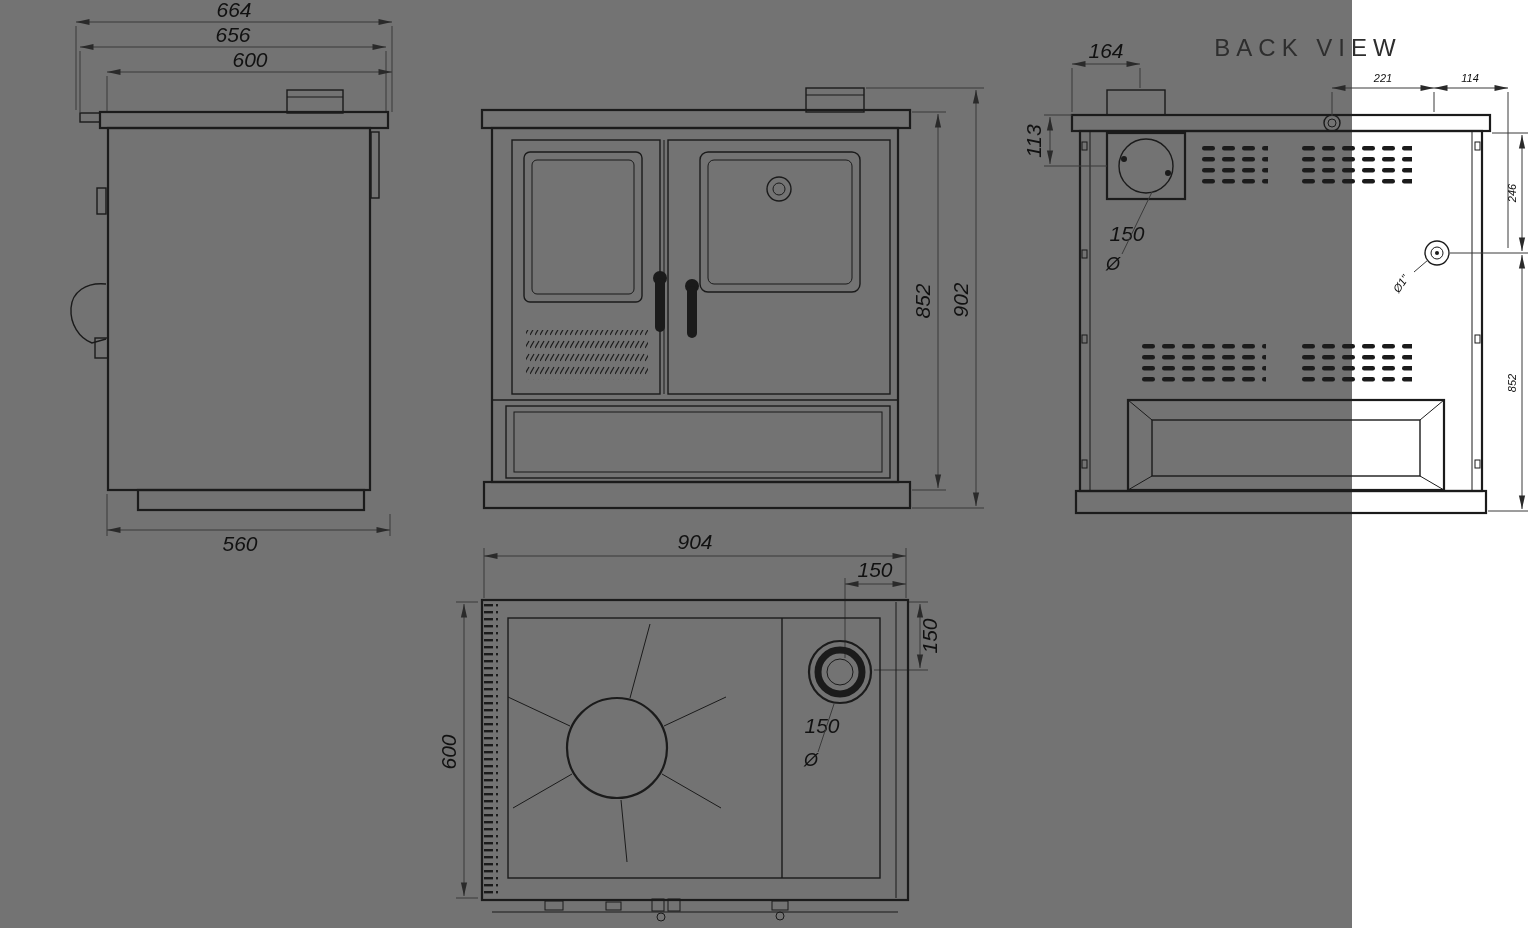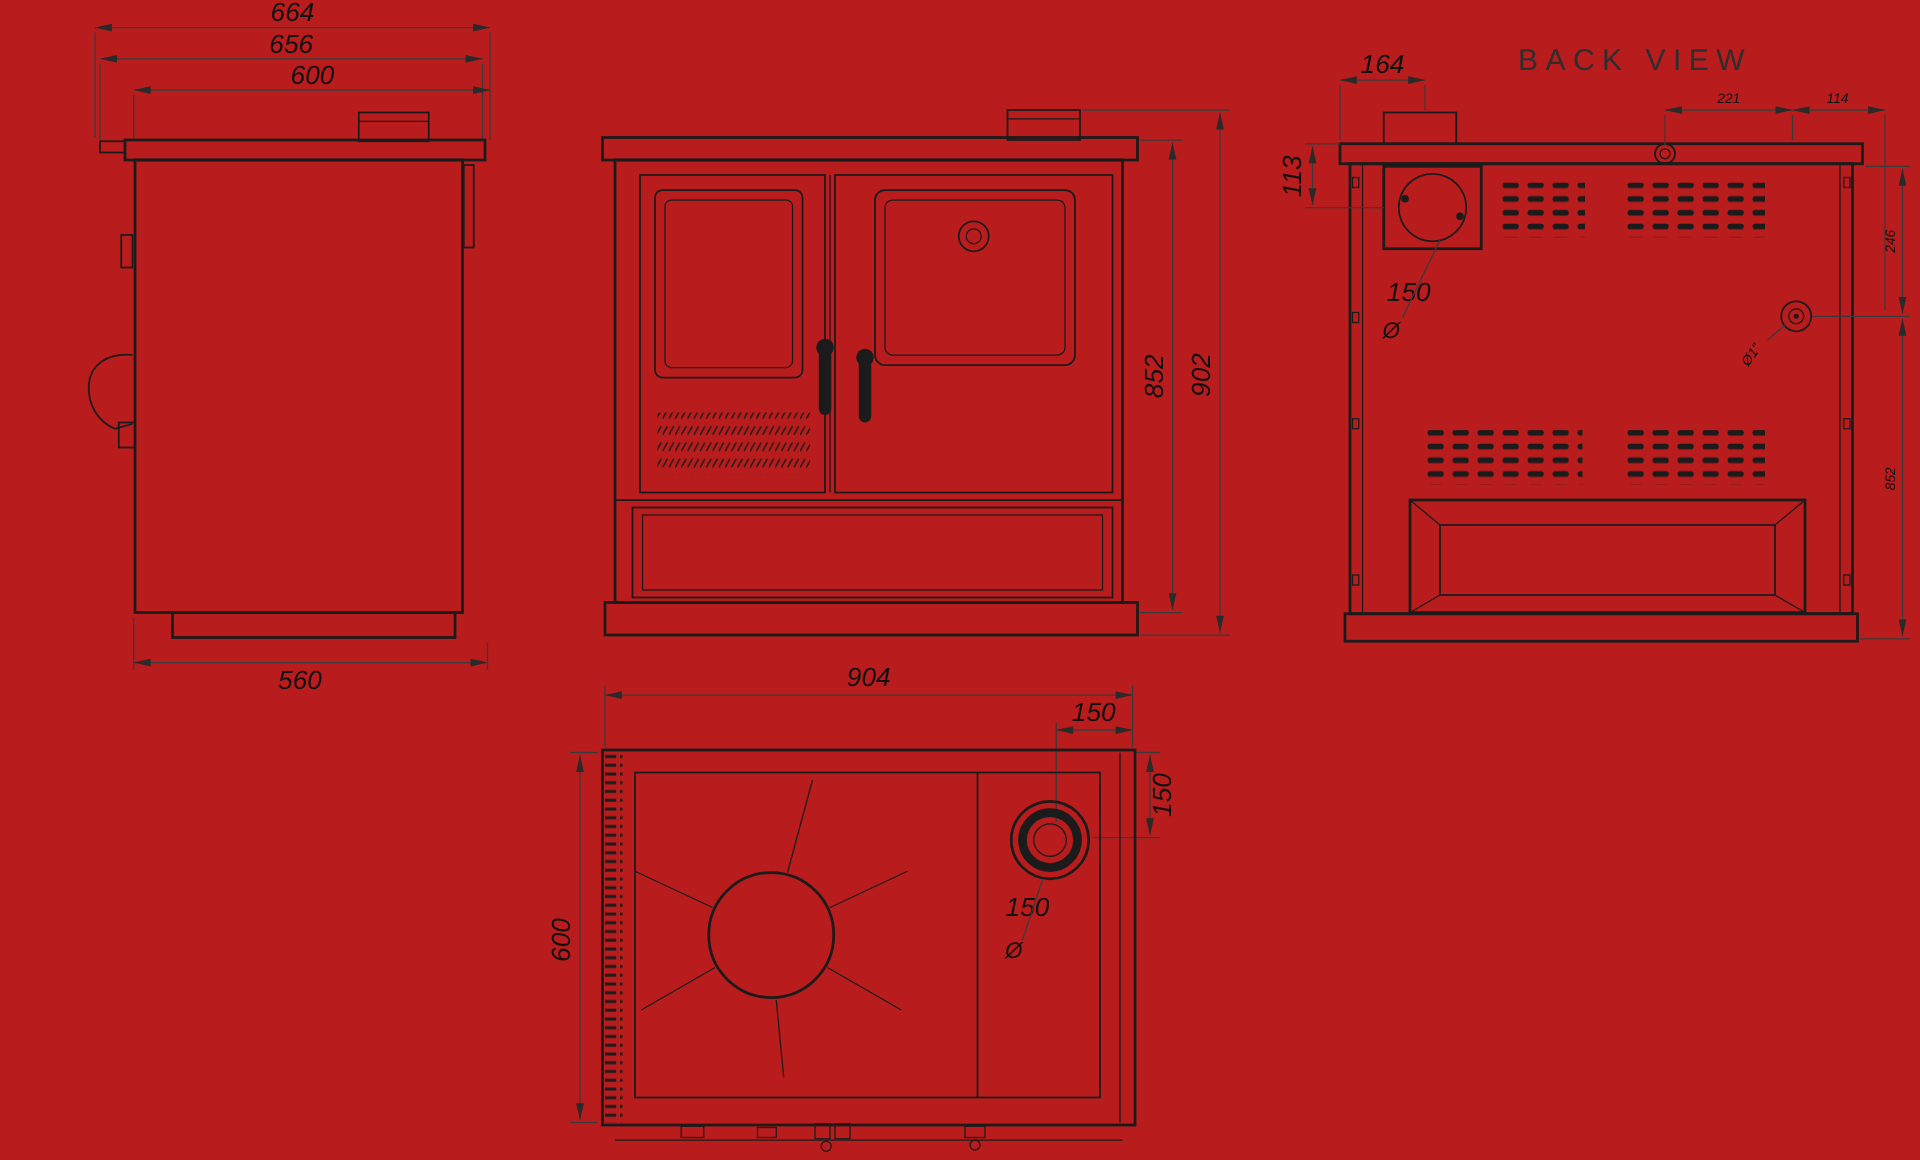--- a/index.html
+++ b/index.html
@@ -1,16 +1,16 @@
 <!DOCTYPE html>
 <html><head>
 <meta charset="utf-8">
 <style>
   html,body{margin:0;padding:0;width:1536px;height:928px;background:#ffffff;overflow:hidden}
-  .wrap{position:relative;width:1536px;height:928px;background:#b91c1c}
+  .wrap{position:relative;width:1352px;height:928px;background:#737373}
   svg{display:block}
   svg text{user-select:none}
   .ol{fill:none;stroke:#1b1b1b;stroke-width:2.2;stroke-linejoin:miter}
   .ol15{fill:none;stroke:#1b1b1b;stroke-width:1.4}
   .ol1{fill:none;stroke:#1b1b1b;stroke-width:1}
   .filldark{fill:#1b1b1b;stroke:none}
   .dim{stroke:#3a3a3a;stroke-width:1;fill:none}
   .dt{font-family:"Liberation Sans",sans-serif;font-style:italic;font-size:21px;fill:#111;text-anchor:middle}
   .dsym{font-family:"Liberation Sans",sans-serif;font-style:italic;font-size:18px;fill:#111;text-anchor:middle}
   .dts{font-family:"Liberation Sans",sans-serif;font-style:italic;font-size:11px;fill:#111;text-anchor:middle}

